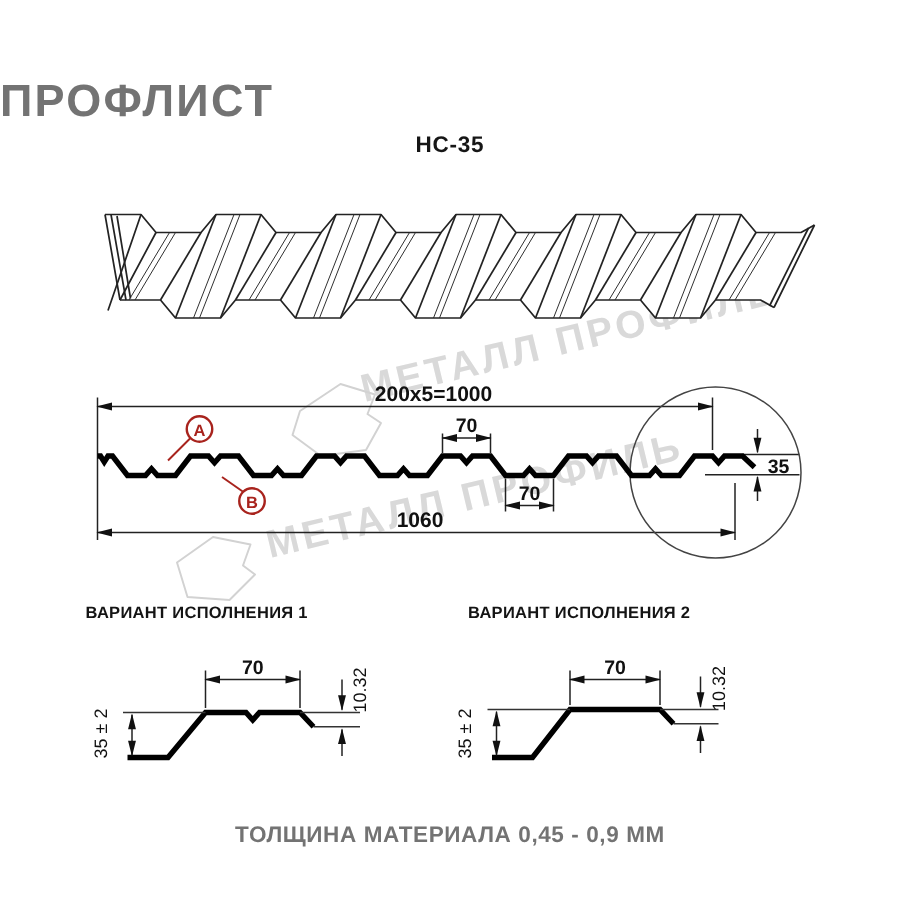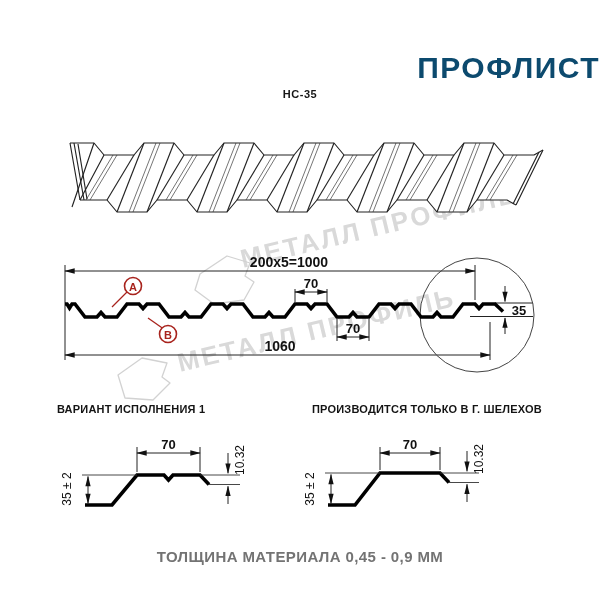--- a/index.html
+++ b/index.html
@@ -1,21 +1,21 @@
 <!DOCTYPE html>
 <html><head>
 <meta charset="utf-8">
 <style>
   html,body{margin:0;padding:0;background:#fff;}
   .page{position:relative;width:600px;height:600px;background:#ffffff;overflow:hidden;
         font-family:"Liberation Sans",sans-serif;color:#1a1a1a;}
-  .title{position:absolute;top:51px;left:0;right:0;text-align:right;
-         font-size:30px;font-weight:800;letter-spacing:1.5px;color:#0c4a6e;}
+  .title{position:absolute;top:51px;left:0;right:0;text-align:left;
+         font-size:30px;font-weight:800;letter-spacing:1.5px;color:#737373;}
   .subtitle{position:absolute;top:88px;left:0;right:0;text-align:center;
-         font-size:11px;font-weight:700;letter-spacing:.5px;color:#161616;}
+         font-size:15px;font-weight:700;letter-spacing:.5px;color:#161616;}
   .drawing{position:absolute;left:0;top:0;width:600px;height:600px;}
   .vh{position:absolute;font-size:11px;font-weight:700;letter-spacing:.2px;color:#141414;line-height:16px;}
   .footer{position:absolute;top:548px;left:0;right:0;text-align:center;
           font-size:15px;font-weight:700;letter-spacing:.4px;color:#737373;}
   
   .wm{font-size:26px;font-weight:700;letter-spacing:2.5px;}
   .logo{fill:none;stroke-width:1.3px;stroke-linejoin:round;}
   .s1{stroke:#232323;stroke-width:1.15;fill:none;stroke-linejoin:round;}
   .s2{stroke:#2a2a2a;stroke-width:.65;fill:none;}
   .fillw{fill:#ffffff;stroke:none;}
@@ -136,17 +136,17 @@
       <path class="dim" d="M467,502 L467,484.3" marker-end="url(#arr)"></path>
       <text class="dimtxt-sm" x="483" y="459" transform="rotate(-90 483 459)">10.32</text>
       <path class="thin" d="M380,473 L325,473"></path>
       <path class="dim" d="M331,474.5 L331,503.5" marker-start="url(#arr)" marker-end="url(#arr)"></path>
       <text class="dimtxt-sm" x="314" y="489" transform="rotate(-90 314 489)">35 ± 2</text>
     </g>
   </svg>
 
   <div class="vh" style="left:57px;top:401px;">ВАРИАНТ ИСПОЛНЕНИЯ 1</div>
   <div class="vh" style="left:312px;top:401px;">
-    <div>ПРОИЗВОДИТСЯ ТОЛЬКО В Г. ШЕЛЕХОВ</div>
+    <div>ВАРИАНТ ИСПОЛНЕНИЯ 2</div>
   </div>
 
   <div class="footer">ТОЛЩИНА МАТЕРИАЛА 0,45 - 0,9 ММ</div>
 </div>
 
 </body></html>

